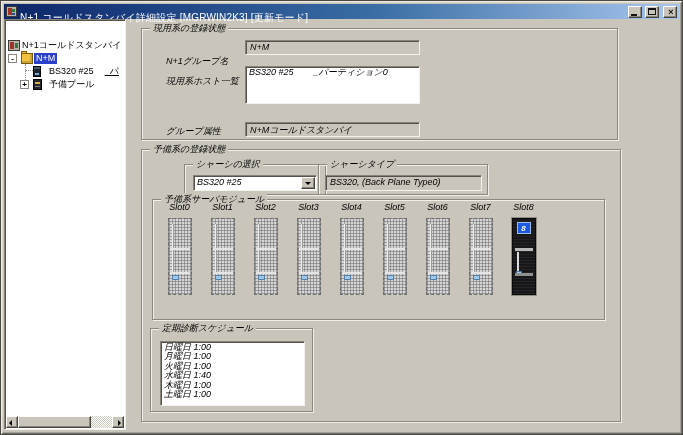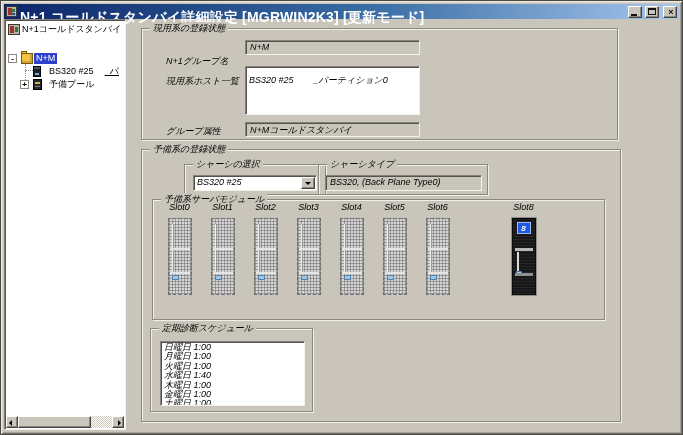--- a/index.html
+++ b/index.html
@@ -14,21 +14,21 @@
   .titlebar{
     position:absolute;left:3px;top:3px;right:3px;height:15px;
     background:linear-gradient(to right,#0b2569,#3a6ea5 55%,#a8c7ee);
     display:flex;align-items:center;padding:0 2px;gap:3px;
   }
   .app-icon{width:11px;height:11px;flex:0 0 auto;position:relative;background:#b8b4aa;border:1px solid #3c3a36;}
   .app-icon i{position:absolute;display:block;}
   .app-icon .a1{left:1px;top:1px;width:4px;height:7px;background:#a03428;}
   .app-icon .a2{left:5px;top:2px;width:3px;height:3px;background:#2f7a3a;}
   .app-icon .a3{left:5px;top:6px;width:3px;height:2px;background:#274f8f;}
-  .title-text{flex:1;color:#fff;font-size:14px;font-weight:bold;white-space:nowrap;overflow:hidden;letter-spacing:.2px;margin-top:12px;}
+  .title-text{flex:1;color:#fff;font-size:10px;font-weight:normal;white-space:nowrap;overflow:hidden;letter-spacing:.2px;margin-top:12px;}
   .tb-btn{
     width:14px;height:12px;background:#c9c5ba;position:relative;flex:0 0 auto;
     border:1px solid;border-color:#fefdfb #47443e #47443e #fefdfb;
     box-shadow:inset -1px -1px 0 #8a867c;
   }
   .tb-btn.close{margin-left:1px;}
   .g-min{position:absolute;left:2px;bottom:1px;width:6px;height:2px;background:#111;}
   .g-max{position:absolute;left:2px;top:1px;width:8px;height:7px;border:1px solid #111;border-top-width:2px;}
   .g-close{position:absolute;left:0;top:-1px;width:14px;text-align:center;font-size:9px;font-weight:bold;color:#111;line-height:12px;}
   
@@ -128,21 +128,21 @@
       </span>
     <span class="tb-btn close">
         <span class="g-close">×</span>
       </span>
   </div>
 
   <div class="tree-pane">
     <span class="tree-vline" style="left:20px;top:44px;height:20px;"></span>
     <span class="tree-hline" style="left:20px;top:50px;width:8px;"></span>
     <div id="tree-rows">
-        <div class="tree-row" style="top: 3px;">
+        <div class="tree-row" style="top: 19px;">
           <span class="tree-icon icon-app" style="left: 3px;">
             <i></i>
             <em></em>
           </span>
           <span class="tree-label" style="left: 15px;">N+1コールドスタンバイ</span>
         </div>
         <div class="tree-row" style="top: 32px;">
           <span class="expander" style="left: 3px;">-</span>
           <span class="tree-icon icon-folder" style="left: 16px;"><i></i><em></em></span>
           <span class="tree-label selected" style="left: 29px;">N+M</span>
@@ -171,21 +171,21 @@
         </span>
       <span class="sb-thumb"></span>
     </div>
   </div>
 
   <div class="groupbox" style="left:140px;top:27px;width:477px;height:112px;">
     <span class="group-label">現用系の登録状態</span>
     <span class="lbl" style="left:24px;top:14px;margin-top:12px;">N+1グループ名</span>
     <div class="field-ro sunken" style="left:103px;top:11px;width:175px;height:15px;">N+M</div>
     <span class="lbl" style="left:24px;top:46px;">現用系ホスト一覧</span>
-    <div class="listbox sunken" style="left:103px;top:37px;width:175px;height:49px;padding-top:9px;" id="host-list">
+    <div class="listbox sunken" style="left:103px;top:37px;width:175px;height:38px;padding-top:1px;" id="host-list">
         <div class="li">BS320 #25        _パーティション0</div>
       </div>
     <span class="lbl" style="left:24px;top:96px;">グループ属性</span>
     <div class="field-ro sunken" style="left:103px;top:93px;width:175px;height:15px;">N+Mコールドスタンバイ</div>
   </div>
 
   <div class="groupbox" style="left:140px;top:148px;width:480px;height:273px;">
     <span class="group-label">予備系の登録状態</span>
 
     <div class="groupbox" style="left:10px;top:14px;width:142px;height:31px;margin-left:32px;">
@@ -262,20 +262,29 @@
           </div>
           <div class="slot-col" style="left: 258px;">
             <div class="slot-label">Slot6</div>
             <div class="slot-img empty">
               <span class="handle"></span>
               <span class="seam1"></span>
               <span class="seam2"></span>
               <span class="chip"></span>
             </div>
           </div>
+          <div class="slot-col" style="left: 301px;">
+            <div class="slot-label">Slot7</div>
+            <div class="slot-img empty">
+              <span class="handle"></span>
+              <span class="seam1"></span>
+              <span class="seam2"></span>
+              <span class="chip"></span>
+            </div>
+          </div>
           <div class="slot-col" style="left: 344px;">
             <div class="slot-label">Slot8</div>
             <div class="slot-img installed">
               <span class="slot-badge">8</span>
               <span class="inst-band1"></span>
               <span class="inst-vline"></span>
               <span class="inst-chip"></span>
               <span class="inst-band2"></span>
             </div>
           </div>
@@ -283,19 +292,18 @@
     </div>
 
     <div class="groupbox" style="left:8px;top:178px;width:163px;height:84px;">
       <span class="group-label">定期診断スケジュール</span>
       <div class="listbox sunken" style="left:9px;top:12px;width:145px;height:65px;padding-top:1px;" id="schedule-list">
           <div class="li">日曜日 1:00</div>
           <div class="li">月曜日 1:00</div>
           <div class="li">火曜日 1:00</div>
           <div class="li">水曜日 1:40</div>
           <div class="li">木曜日 1:00</div>
-          <div class="li">金曜日 1:00</div>
           <div class="li">土曜日 1:00</div>
         </div>
     </div>
   </div>
 
 </div>
 
 </body></html>

